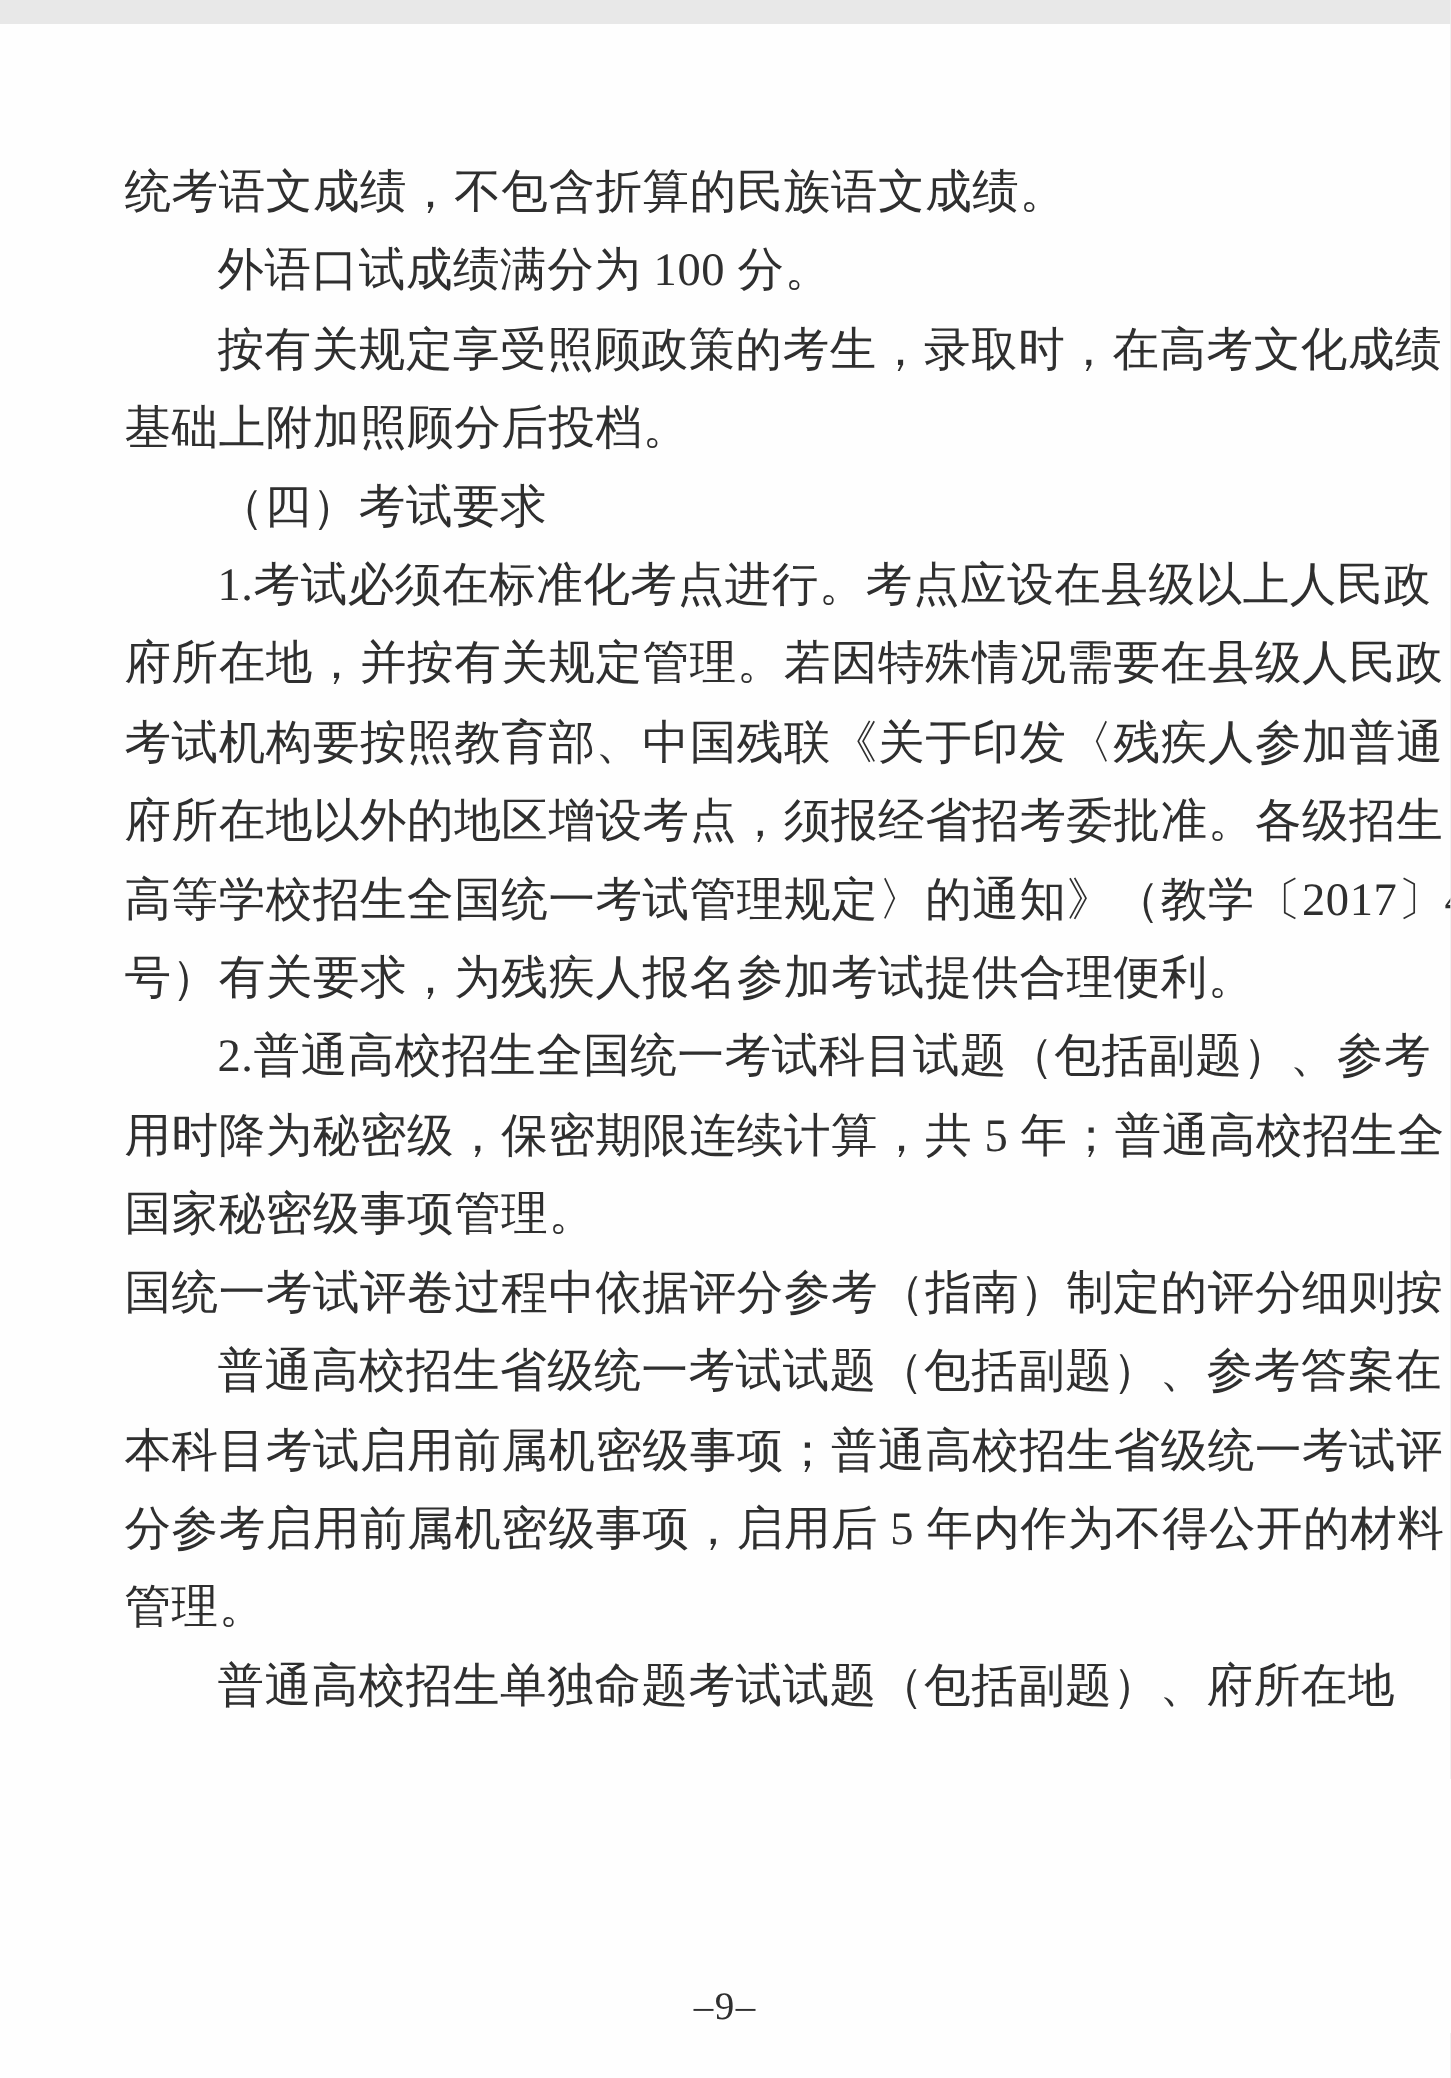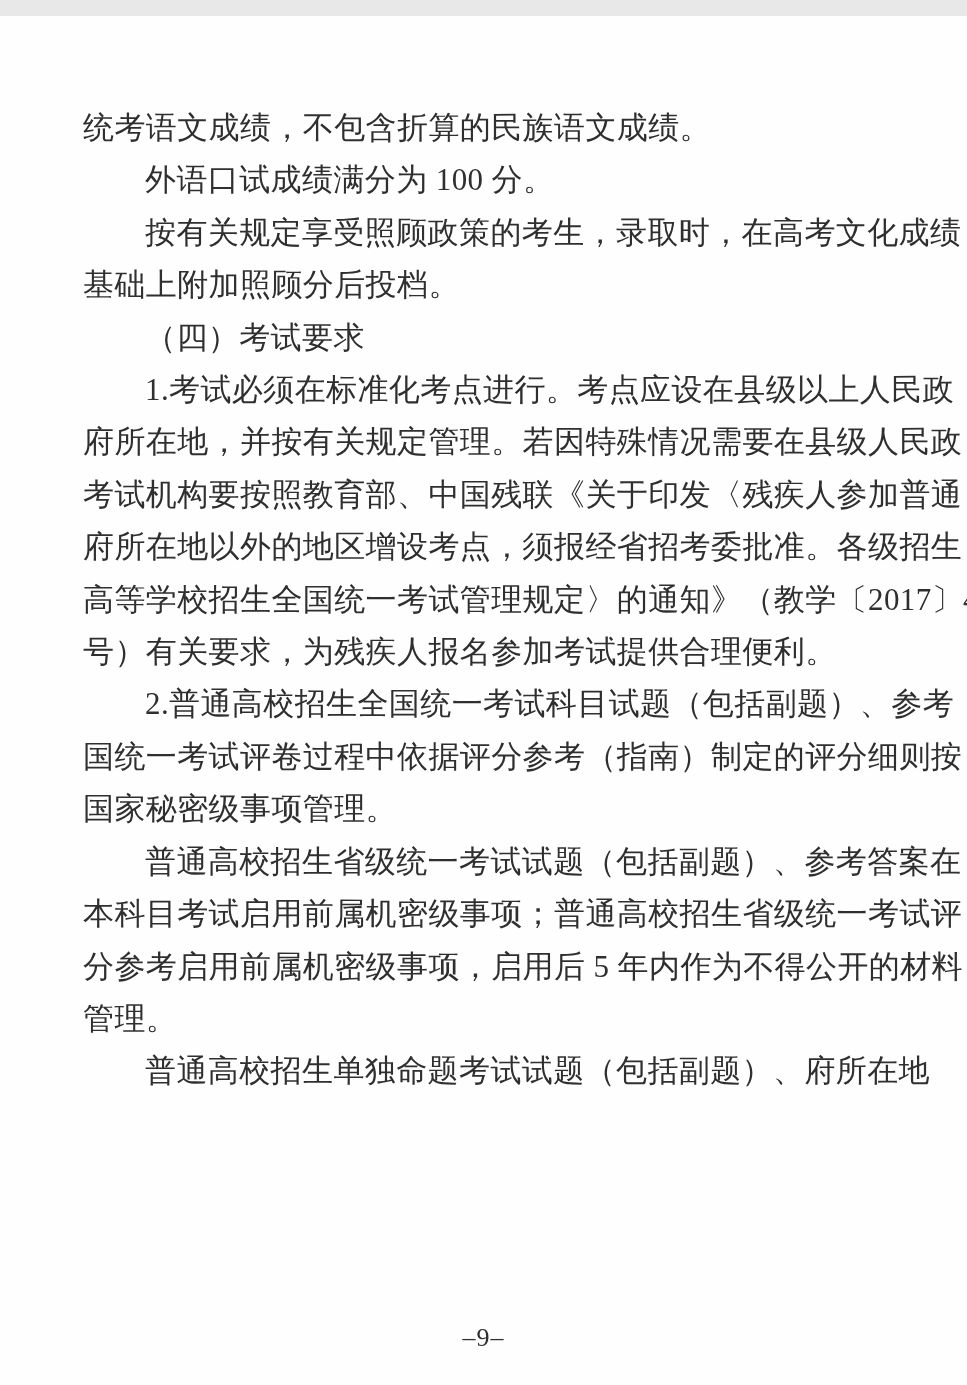--- a/index.html
+++ b/index.html
@@ -57,22 +57,23 @@
     <div class="line indent">按有关规定享受照顾政策的考生，录取时，在高考文化成绩</div>
     <div class="line">基础上附加照顾分后投档。</div>
     <div class="line indent heading">（四）考试要求</div>
     <div class="line indent">1.考试必须在标准化考点进行。考点应设在县级以上人民政</div>
     <div class="line">府所在地，并按有关规定管理。若因特殊情况需要在县级人民政</div>
     <div class="line">考试机构要按照教育部、中国残联《关于印发〈残疾人参加普通</div>
     <div class="line">府所在地以外的地区增设考点，须报经省招考委批准。各级招生</div>
     <div class="line">高等学校招生全国统一考试管理规定〉的通知》（教学〔2017〕4</div>
     <div class="line">号）有关要求，为残疾人报名参加考试提供合理便利。</div>
     <div class="line indent">2.普通高校招生全国统一考试科目试题（包括副题）、参考</div>
+    <div class="line">用时降为秘密级，保密期限连续计算，共 5 年；普通高校招生全</div>
+    <div class="line">国家秘密级事项管理。</div>
     <div class="line">国统一考试评卷过程中依据评分参考（指南）制定的评分细则按</div>
-    <div class="line">国家秘密级事项管理。</div>
     <div class="line indent">普通高校招生省级统一考试试题（包括副题）、参考答案在</div>
     <div class="line">本科目考试启用前属机密级事项；普通高校招生省级统一考试评</div>
     <div class="line">分参考启用前属机密级事项，启用后 5 年内作为不得公开的材料</div>
     <div class="line">管理。</div>
     <div class="line indent">普通高校招生单独命题考试试题（包括副题）、府所在地</div>
   </div>
 
   <div class="page-number">–9–</div>
 </div>
 

